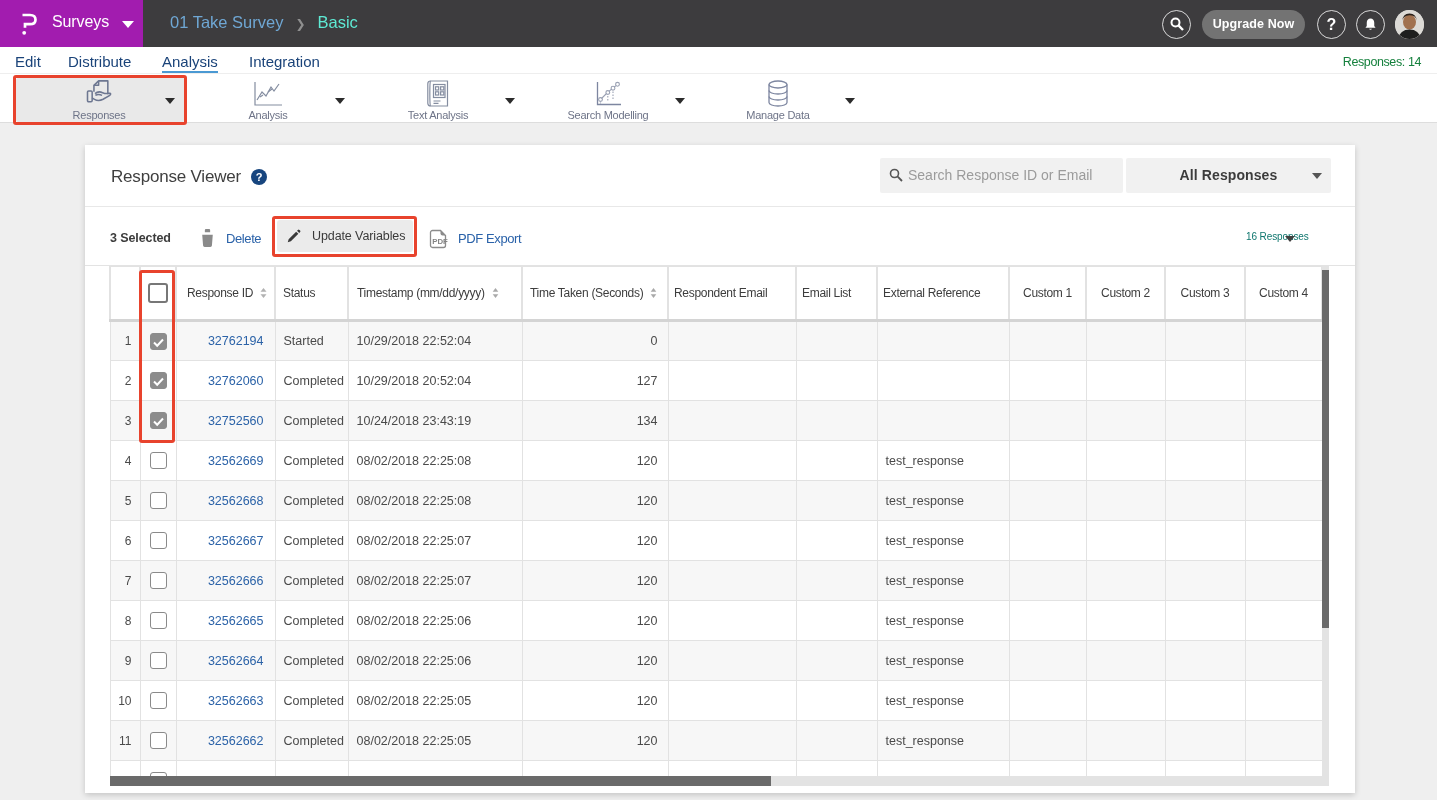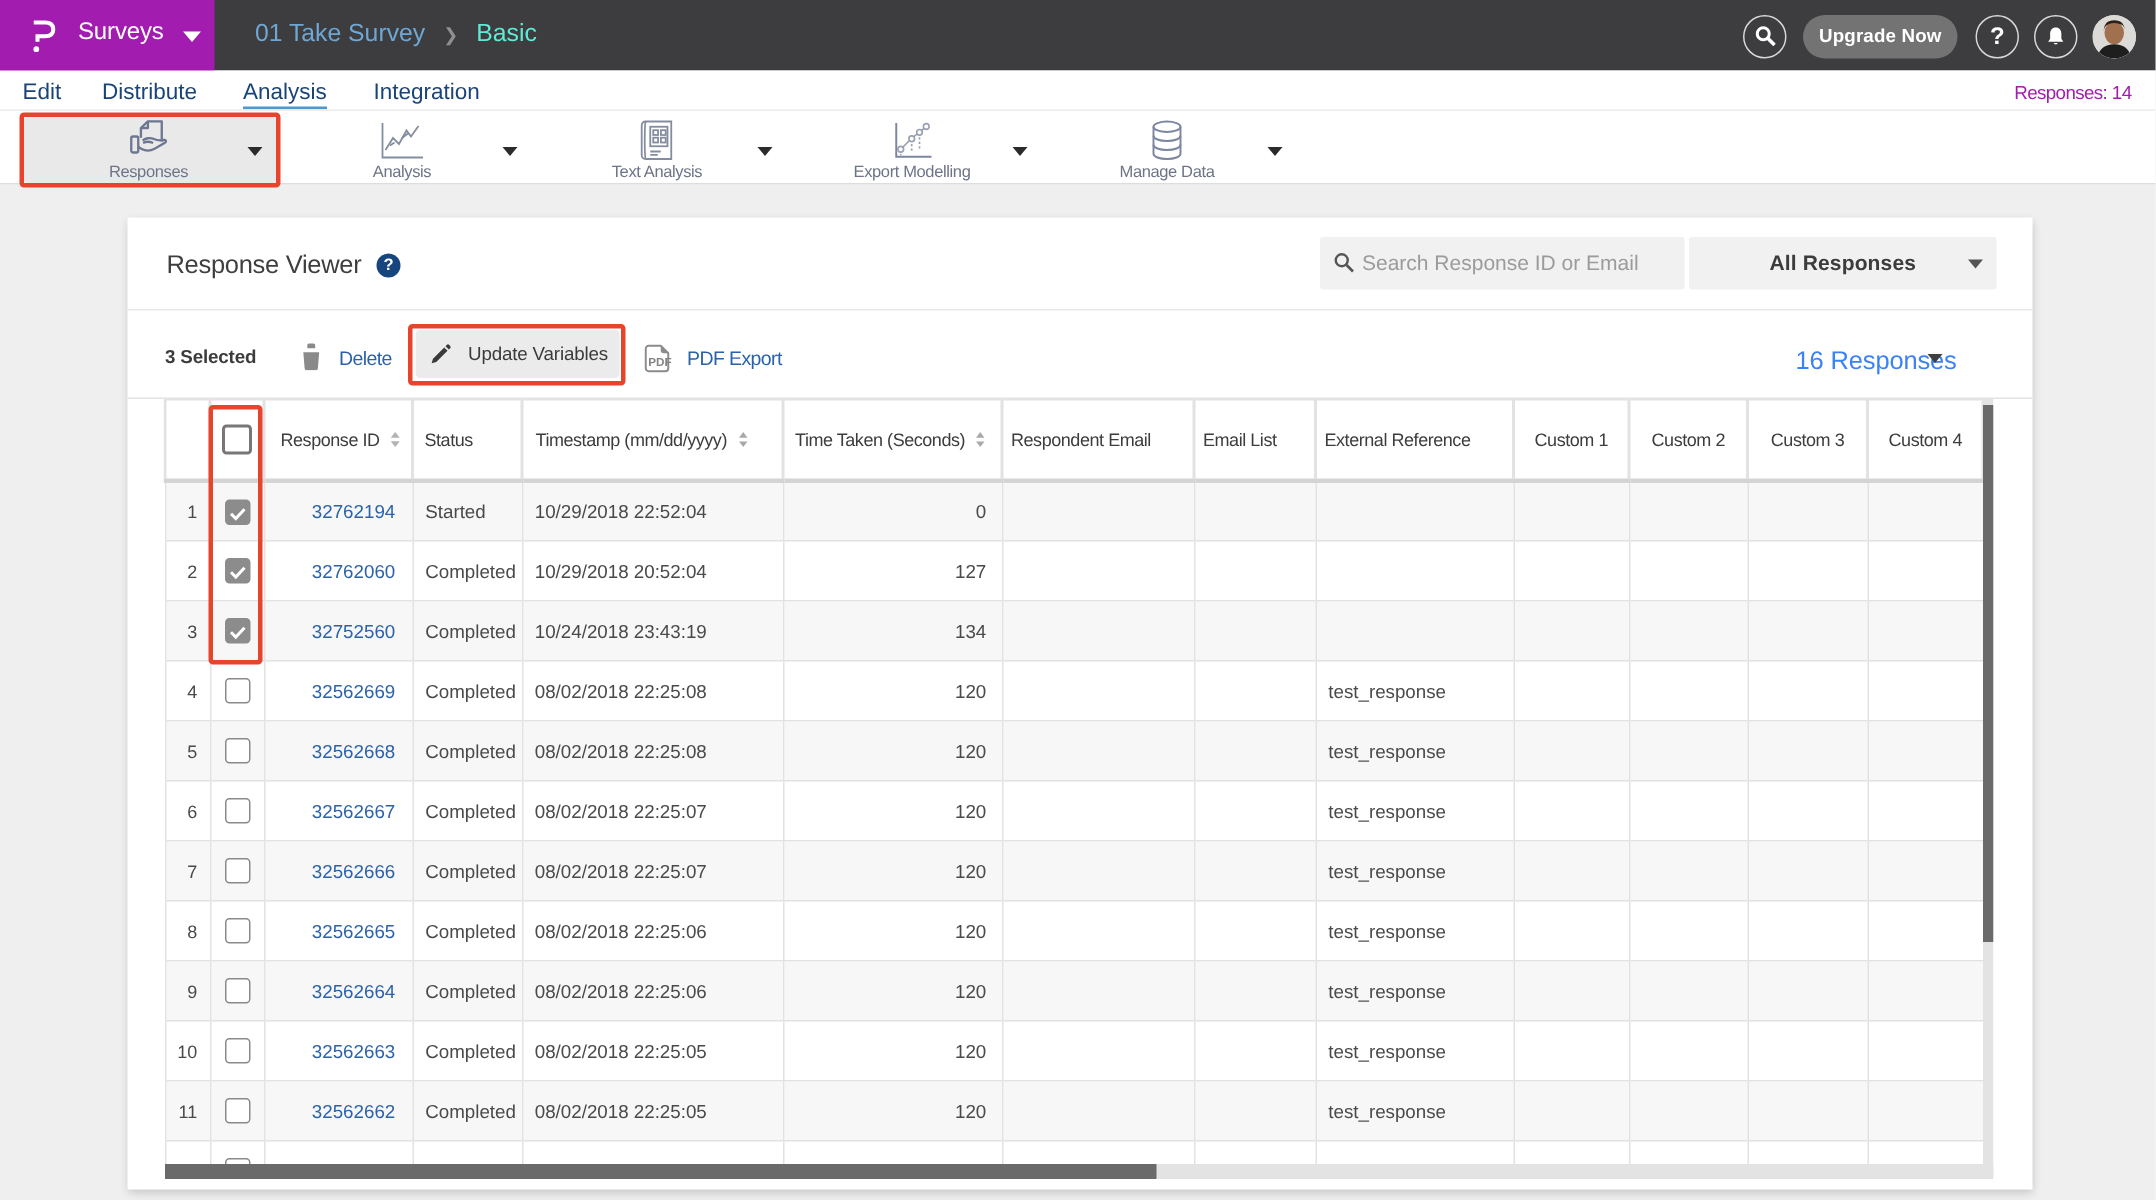--- a/index.html
+++ b/index.html
@@ -12,21 +12,21 @@
 #brand { position:absolute; left:52px; top:13px; color:#fff; font-size:16px; font-weight:500; letter-spacing:-0.1px;}
 #brand-caret { position:absolute; left:122px; top:21px; width:0; height:0; border-left:6.5px solid transparent; border-right:6.5px solid transparent; border-top:7.5px solid #fff; }
 #crumb { position:absolute; left:170px; top:13px; font-size:16.5px; color:#6fa7d4; }
 #crumb .sep { color:#8f8f8f; font-size:12px; margin:0 12px; }
 #crumb .cur { color:#5eead4; }
 .circbtn { position:absolute; top:10px; width:29px; height:29px; border:1.5px solid rgba(255,255,255,0.8); border-radius:50%; color:#fff; text-align:center; }
 #upgrade { position:absolute; left:1202px; top:10px; width:103px; height:29px; border-radius:15px; background:#737373; color:#fff; font-size:12.5px; font-weight:700; letter-spacing:-0.1px; text-align:center; line-height:29px; letter-spacing:0.1px;}
 
 #tabs { position:absolute; left:0; top:47px; width:1437px; height:26px; background:#fff; }
 #tabs .tab { position:absolute; top:6px; font-size:15px; font-weight:500; color:#1a4379; }
-#tabs .resp14 { position:absolute; top:8px; right:16px; font-size:12.5px; letter-spacing:-0.4px; color:#a21caf; }
+#tabs .resp14 { position:absolute; top:8px; right:16px; font-size:12.5px; letter-spacing:-0.4px; color:#15803d; }
 
 #tbar { position:absolute; left:0; top:73px; width:1437px; height:50px; background:#fff; border-bottom:1px solid #ddd; border-top:1px solid #eee;}
 .titem { position:absolute; top:2px; width:150px; height:46px; text-align:center;text-decoration:underline; }
 .titem .lbl { position:absolute; top:33px; width:100%; text-align:center; font-size:11px; letter-spacing:-0.25px; color:#6e7488; }
 .tcaret { position:absolute; top:24px; width:0; height:0; border-left:5px solid transparent; border-right:5px solid transparent; border-top:6px solid #2b2b2b; }
 #respbtn { position:absolute; left:16px; top:4px; width:169px; height:44px; background:#e9e9e9; border-radius:2px; }
 .redbox { position:absolute; border:3.5px solid #e8432d; border-radius:3px; }
 
 #card { position:absolute; left:85px; top:145px; width:1270px; height:648px; background:#fff; box-shadow:0 2px 6px rgba(0,0,0,0.18); }
 #cardhead { position:absolute; left:0; top:0; width:1270px; height:62px; border-bottom:1px solid #e8e8e8; }
@@ -34,21 +34,21 @@
 #qmark { position:absolute; left:166px; top:24px; width:16px; height:16px; border-radius:50%; background:#17457e; color:#fff; font-size:11px; font-weight:700; text-align:center; line-height:16px; }
 #searchbox { position:absolute; left:795px; top:13px; width:243px; height:35px; background:#f1f1f1; border-radius:2px; }
 #searchbox .ph { position:absolute; left:28px; top:9px; font-size:14px; color:#9b9b9b; }
 #allresp { position:absolute; left:1041px; top:13px; width:205px; height:35px; background:#f1f1f1; border-radius:2px; font-size:14px; color:#3c3c3c; font-weight:600; letter-spacing:0.1px; text-align:center; line-height:35px; }
 
 #actions { position:absolute; left:0; top:62px; width:1270px; height:59px; border-bottom:1px solid #e3e3e3; }
 #actions .sel { position:absolute; left:25px; top:24px; font-size:12.5px; letter-spacing:-0.1px; font-weight:700; color:#3c3c3c; }
 #actions .link { position:absolute; top:24px; font-size:13px; letter-spacing:-0.4px; color:#2a62a9; }
 #updbtn { position:absolute; left:192px; top:13px; width:136px; height:32px; background:#ebebeb; border-radius:3px; }
 #updbtn span { position:absolute; left:35px; top:9px; white-space:nowrap; font-size:12.5px; letter-spacing:-0.1px; color:#3a3a3a; }
-#resp16 { position:absolute; left:1112px; top:24px; font-size:17px; letter-spacing:-0.1px; color:#3b82f6; }
+#resp16 { position:absolute; left:1161px; top:24px; font-size:10px; letter-spacing:-0.1px; color:#0f766e; }
 
 #tablewrap { position:absolute; left:24px; top:121px; width:1220px; height:520px; background:#fff; overflow:hidden; }
 table { border-collapse:collapse; table-layout:fixed; width:1212px; }
 th, td { border:1px solid #e2e2e2; font-weight:normal; overflow:hidden; white-space:nowrap; }
 thead th { height:54px; font-size:12px; letter-spacing:-0.3px; color:#3d3d3d; background:#fff; border:2px solid #e2e2e2; border-top:1px solid #e2e2e2; border-bottom:3px solid #d4d4d4; text-align:left; padding-left:5px; }
 tbody td { height:40px; font-size:12.5px; color:#4a4a4a; padding-left:8px; }
 tbody tr.odd td { background:#f7f7f7; }
 td.num { text-align:right; padding-right:8px; padding-left:0; font-size:12px; }
 td.rid { text-align:right; padding-right:11px; color:#2c63a8; font-size:12.5px; }
 td.tt { text-align:right; padding-right:10px; }
@@ -157,21 +157,21 @@
       <g fill="none" stroke="#9aa1b3" stroke-width="1.1">
         <path d="M7.5 4 V26.5 H31" stroke="#7d86a0" stroke-width="1.3"></path>
         <path d="M11.5 20.5 L16.5 15.5 M19 13.3 L21.5 11.2 M24 9.2 L26 7.6"></path>
         <circle cx="10.5" cy="21.5" r="1.9"></circle>
         <circle cx="17.8" cy="14.5" r="1.9"></circle>
         <circle cx="23" cy="10.2" r="1.9"></circle>
         <circle cx="27.5" cy="6.3" r="1.9"></circle>
         <path d="M10.5 24.5 v1 M17.8 18 v5 M23 13.5 v9" stroke-dasharray="1.5 1.5"></path>
       </g>
     </svg>
-    <div class="lbl">Export Modelling</div>
+    <div class="lbl">Search Modelling</div>
   </div>
   <div class="tcaret" style="left:675px"></div>
 
   <div class="titem" style="left:703px">
     <svg width="30" height="32" viewBox="0 0 30 32" style="margin-top:2px">
       <g fill="none" stroke="#7d86a0" stroke-width="1.3">
         <ellipse cx="15" cy="6.5" rx="9" ry="3.5"></ellipse>
         <path d="M6 6.5 V24.5 c0 2 4 3.5 9 3.5 s9 -1.5 9 -3.5 V6.5"></path>
         <path d="M6 12.5 c0 2 4 3.5 9 3.5 s9 -1.5 9 -3.5"></path>
         <path d="M6 18.5 c0 2 4 3.5 9 3.5 s9 -1.5 9 -3.5"></path>

